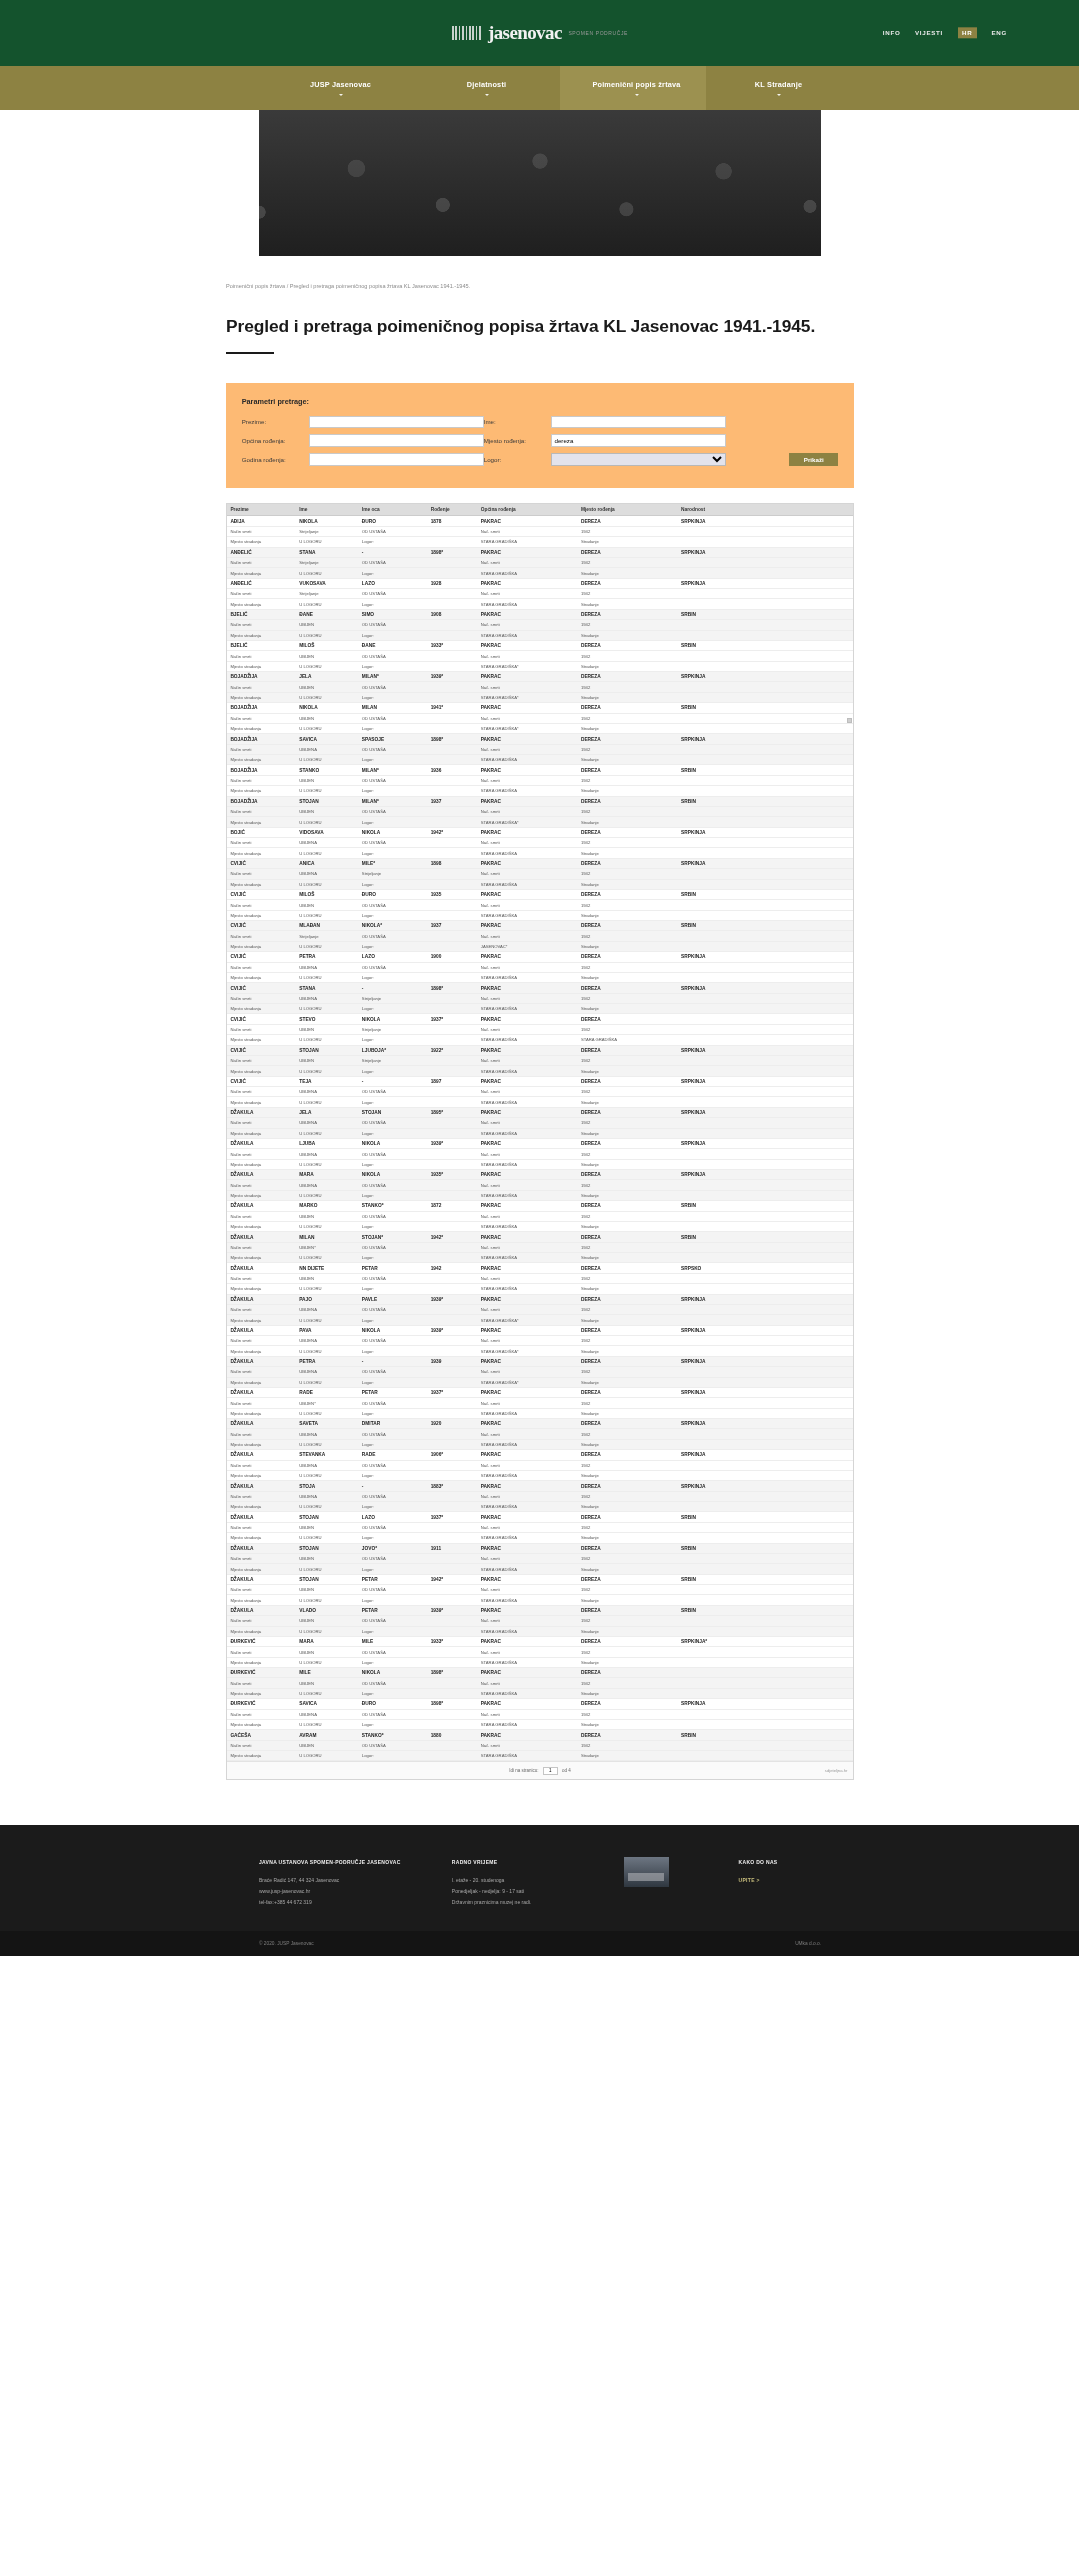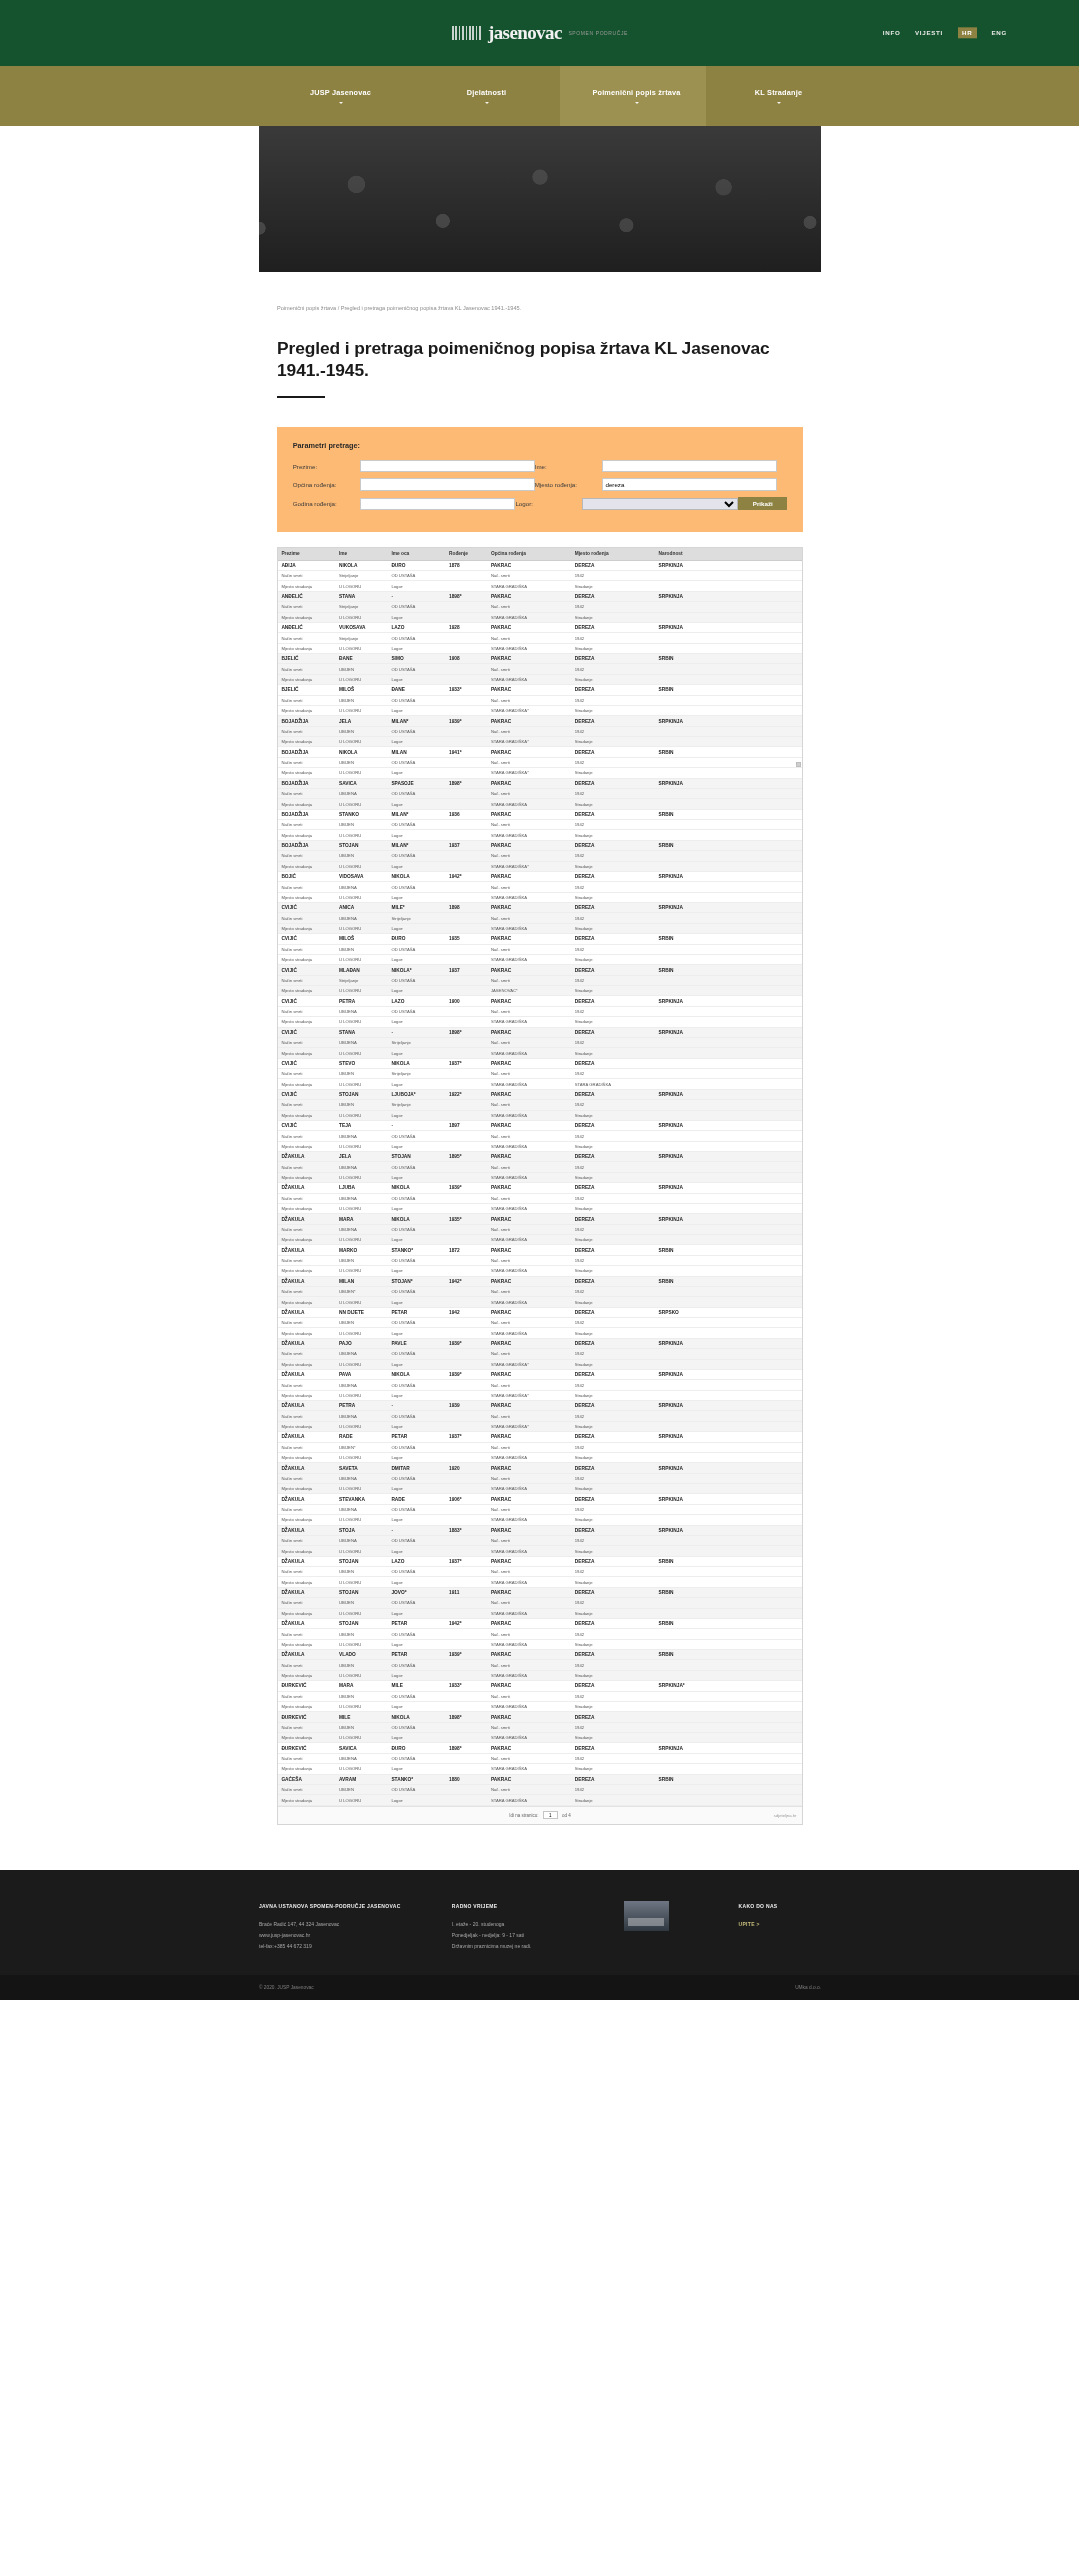--- a/index.html
+++ b/index.html
@@ -66,21 +66,21 @@
     background:#8d8242;
     color:#fff !important;
     padding:2.2px 4.5px;
     font-size:5.6px;
     letter-spacing:0.6px;
   }
 
   
   .mainnav {
     background:#8d8242;
-    height:60px;
+    height:44px;
     display:flex;
     align-items:stretch;
     justify-content:center;
     position:relative;
   }
   .mainnav-inner {
     display:flex;
     width:883px;
     margin:0 auto;
     justify-content:flex-start;
@@ -134,21 +134,21 @@
       linear-gradient(180deg,#3a3a3a 0%, #1f1f1f 100%);
     filter:grayscale(1);
   }
   .hero-sides {
     position:absolute; top:0; bottom:0; width:259px; background:#ffffff;
   }
   .hero-sides.left { left:0; }
   .hero-sides.right { right:0; }
 
   
-  .wrap { width:526px; margin:14px auto; }
+  .wrap { width:628px; margin:8px auto; }
   .breadcrumb {
     padding:19px 0 0 0;
     font-size:5.6px;
     color:#8c8c8c;
   }
   h1.page-title {
     font-size:17.4px;
     line-height:1.28;
     font-weight:700;
     color:#1a1a1a;

